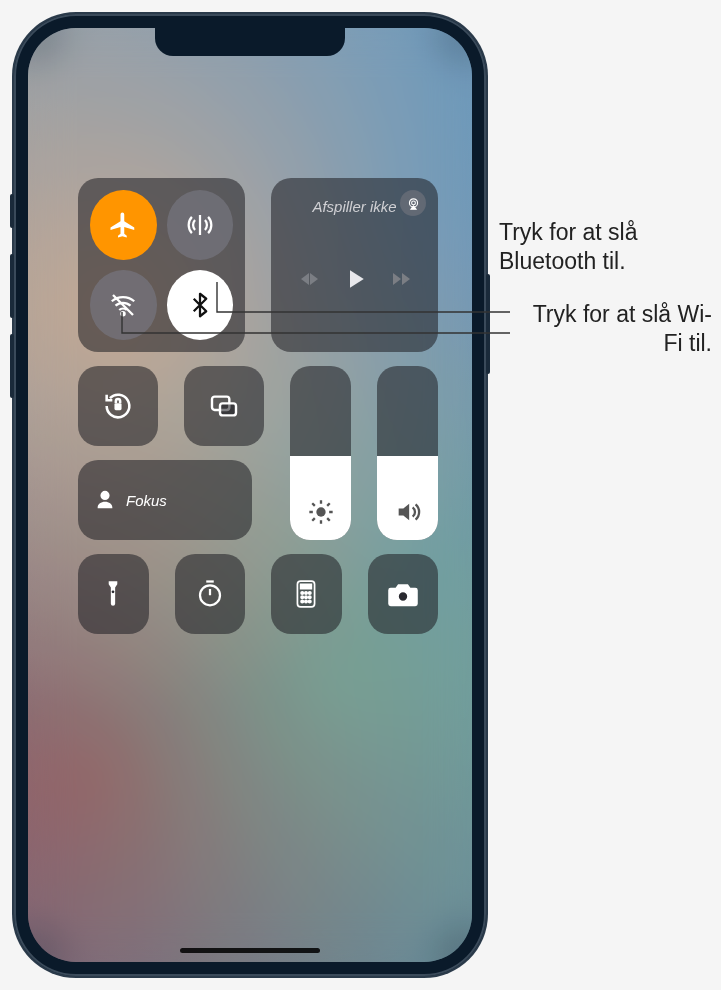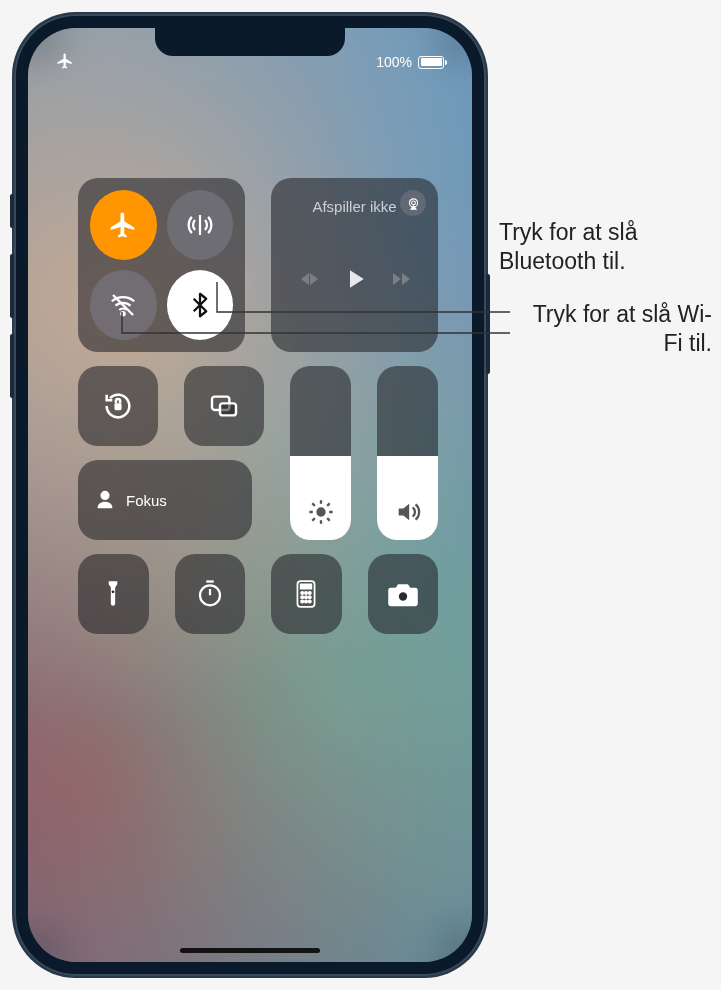--- a/index.html
+++ b/index.html
@@ -84,21 +84,21 @@
   .battery-fill { position:absolute; inset:1.5px; background:#fff; border-radius:1px;}
 
   
   .cc {
     position: absolute;
     top: 150px;
     left: 50px;
     width: 360px;
     z-index: 30;
   }
-  .row { display:flex; gap:26px; margin-bottom:14px; }
+  .row { display:flex; gap:26px; margin-bottom:14px;font-style:italic; }
   .tile {
     background: rgba(30,30,35,0.55);
     border-radius: 20px;
     position: relative;
   }
   .tile.big { width: 174px; height: 174px; }
   .tile.small { width: 80px; height: 80px; display:flex; align-items:center; justify-content:center; }
   .tile.wide { width: 174px; height: 80px; display:flex; align-items:center; gap:10px; padding:12px 16px; color:#fff; font-size:15px; font-weight:500;}
   .tile.tall { width: 80px; height: 174px; border-radius:20px; position:relative; overflow:hidden;}
   .conn-grid {
@@ -146,33 +146,20 @@
 <div class="callout-text" style="left:522px; top:300px; width:190px;text-align:right;">Tryk for at slå Wi-Fi til.</div>
 
 <div class="phone-frame">
   <div class="side-btn b1"></div>
     <div class="side-btn b2"></div>
     <div class="side-btn b3"></div>
     <div class="side-btn b4"></div>
   <div class="phone-screen">
     <div class="notch"></div>
 
-    <div class="status-bar">
-      <span>
-        <svg width="18" height="18" viewBox="0 0 24 24">
-            <path fill="#fff" d="M21 16v-2l-8-5V3.5a1.5 1.5 0 0 0-3 0V9l-8 5v2l8-2.5V19l-2 1.5V22l3.5-1L15 22v-1.5L13 19v-5.5l8 2.5z"></path>
-          </svg>
-      </span>
-      <span class="right">
-        <span>100%</span>
-        <span class="battery-shell">
-            <span class="battery-fill"></span>
-          </span>
-      </span>
-    </div>
 
     <div class="cc">
 
       <div class="row">
         <div class="tile big">
           <div class="conn-grid">
             <div class="conn-btn orange">
               <svg viewBox="0 0 24 24">
                   <path fill="#fff" d="M21 16v-2l-8-5V3.5a1.5 1.5 0 0 0-3 0V9l-8 5v2l8-2.5V19l-2 1.5V22l3.5-1L15 22v-1.5L13 19v-5.5l8 2.5z"></path>
                 </svg>

